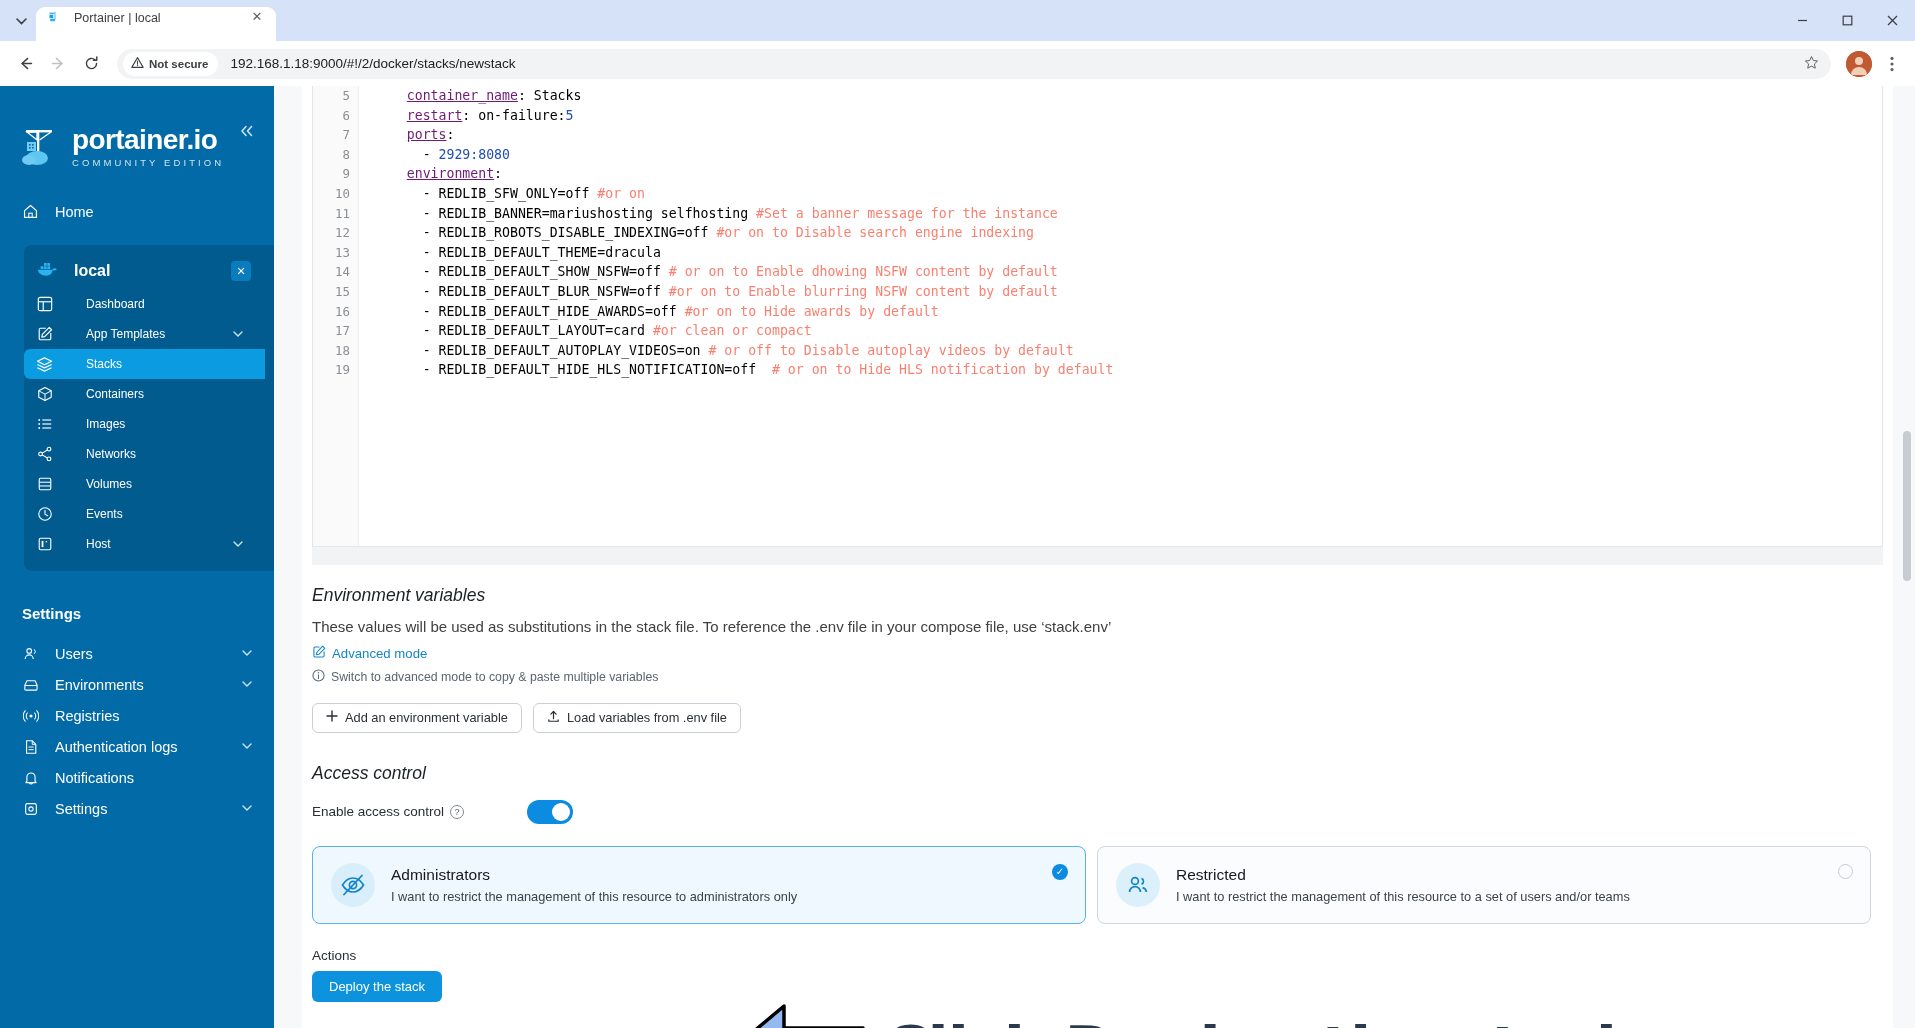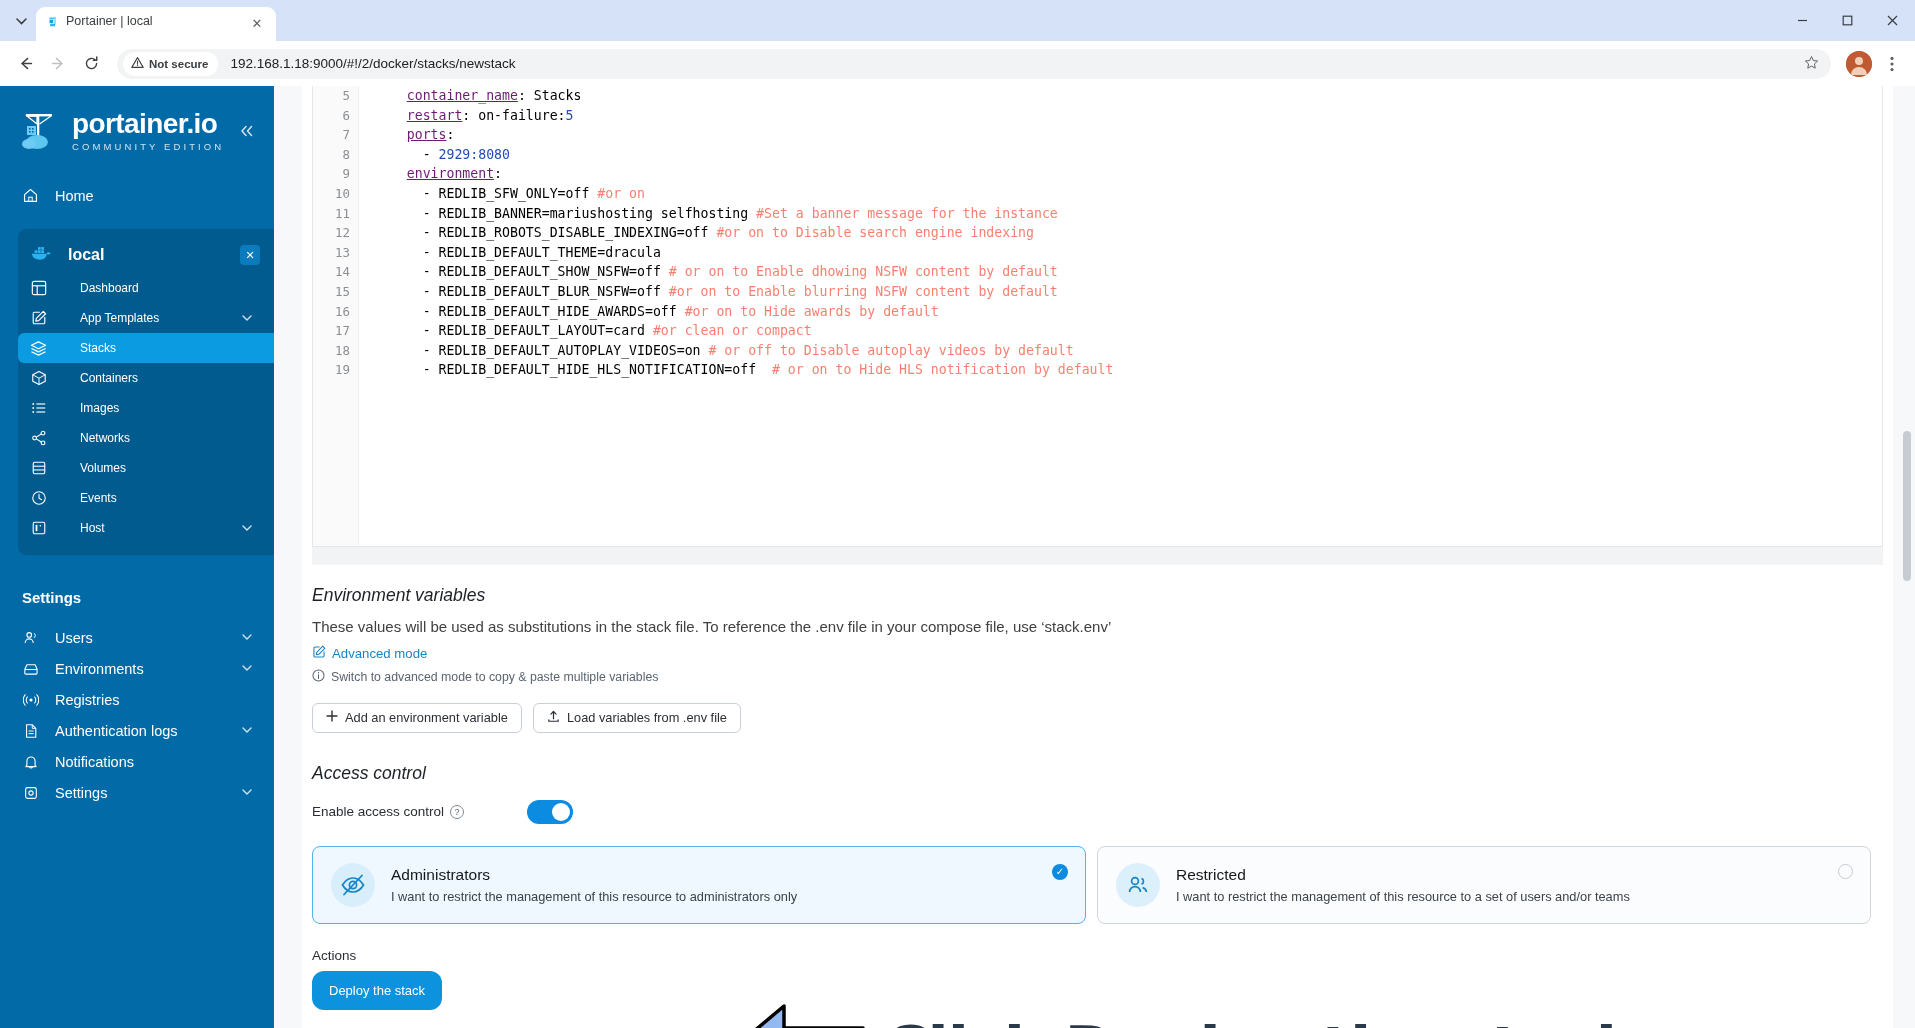--- a/index.html
+++ b/index.html
@@ -28,23 +28,23 @@
     color: #3c4043; font-size: 11px;
     margin-bottom: 5px;
   }
   .tab {
     height: 34px;
     min-width: 240px;
     max-width: 290px;
     background: #ffffff;
     border-radius: 9px 9px 0 0;
     display: flex;
-    align-items: flex-start;
-    padding: 7px 10px;
-    gap: 4px;
+    align-items: flex-end;
+    padding: 16px 10px;
+    gap: 12px;
     position: relative;
   }
   .tab-favicon {
     width: 16px; height: 16px;
     display: flex; align-items: center; justify-content: center;
     flex: 0 0 16px;
   }
   .tab-title {
     font-size: 12.5px;
     color: #3c4043;
@@ -126,21 +126,21 @@
   .sidebar {
     width: 274px;
     background: #026AA7;
     color: #ffffff;
     flex: 0 0 274px;
     position: relative;
     padding-bottom: 20px;
   }
   .logo-row {
     display: flex; align-items: center;
-    padding: 22px 0 20px 20px;
+    padding: 38px 0 20px 20px;
     gap: 8px;
     position: relative;
   }
   .crane-logo { width: 44px; height: 46px; flex: 0 0 44px; }
   .logo-text { display: flex; flex-direction: column; }
   .logo-main {
     font-size: 28px; font-weight: bold; color: #fff; letter-spacing: -0.6px; line-height: 1;
   }
   .logo-sub {
     font-size: 9.5px; letter-spacing: 3.1px; color: #cfe3ef; margin-top: 3px;
@@ -163,23 +163,23 @@
     position: relative;
   }
   .nav-item .ico { width: 17px; height: 17px; flex: 0 0 17px; display:flex; align-items:center; justify-content:center; }
   .nav-item .lbl { flex: 1; }
   .nav-item .chev { margin-right: 22px; font-size: 10px; color: #cfe3ef; }
 
   .home-item { margin-top: 6px; margin-bottom: 18px; }
 
   .env-block {
     background: #025B8F;
-    margin: 0 0 0 18px;
+    margin: 0 0 0 24px;
     border-radius: 8px 0 0 8px;
-    padding: 8px 0 12px 0;
+    padding: 8px 9px 12px 0;
     position: relative;
   }
   .env-header {
     display: flex; align-items: center;
     height: 36px;
     padding-left: 12px;
     gap: 14px;
     position: relative;
   }
   .env-name { font-size: 16px; font-weight: bold; color: #fff; }
@@ -363,23 +363,23 @@
     position: absolute; right: 17px; top: 17px;
     width: 16px; height: 16px; border-radius: 50%;
     background: #0c8ce0;
     display: flex; align-items: center; justify-content: center;
     color: #fff; font-size: 10px;
   }
 
   .actions-label { font-size: 13.5px; color: #2a2f36; margin-top: 24px; }
   .deploy-btn {
     margin-top: 8px;
-    height: 39px;
+    height: 31px;
     background: #0d93dd;
-    border-radius: 12px;
+    border-radius: 6px;
     color: #fff;
     font-size: 13px;
     display: inline-flex; align-items: center; justify-content: center;
     padding: 0 17px;
   }
 
   
   .annotation {
     position: absolute;
     left: 455px;

